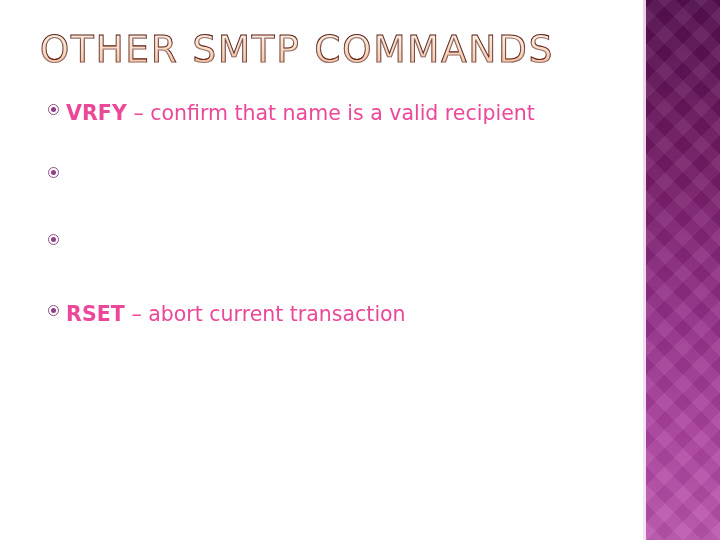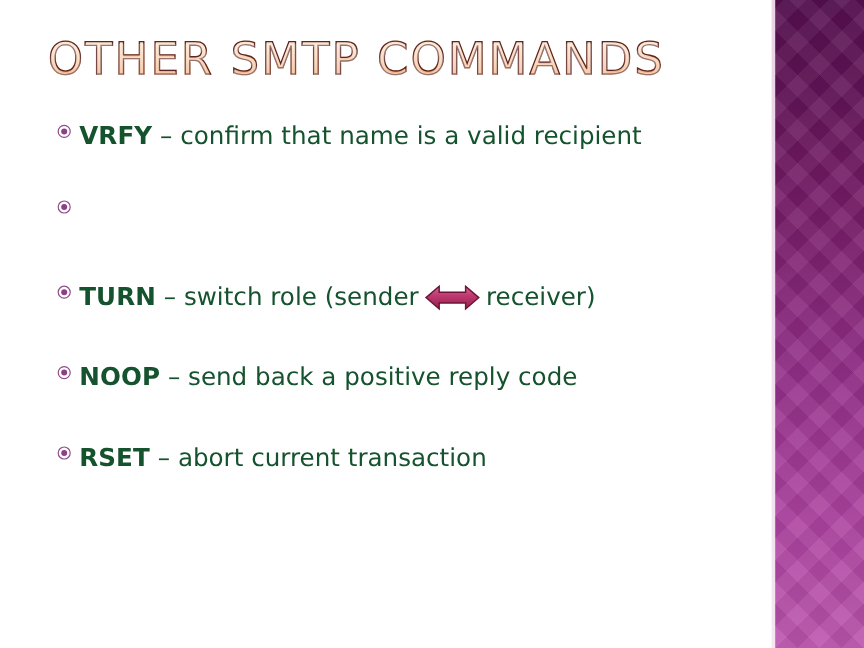--- a/index.html
+++ b/index.html
@@ -118,21 +118,21 @@
     left: 5.2px;
     top: 5.2px;
     width: 5.2px;
     height: 5.2px;
     background: #8e3f87;
     border-radius: 50%;
   }
   .bullet-text {
     font-family: "DejaVu Sans", sans-serif;
     font-size: 20.5px;
-    color: #14532d;
+    color: #ec4899;
     line-height: 26px;
     white-space: nowrap;
   }
   .bullet-text .cmd {
     font-weight: bold;
     letter-spacing: 0.1px;
   }
   .bullet-text .rest {
     font-weight: normal;
   }
@@ -176,44 +176,23 @@
         <span class="ring"></span>
           <span class="dot"></span>
       </span>
     </div>
 
     <div class="bullet-row">
       <span class="bullet-mark">
         <span class="ring"></span>
           <span class="dot"></span>
       </span>
-      <span class="bullet-text">
-        <span class="cmd">TURN</span><span class="rest"> – </span><span class="rest">switch role (sender</span><span class="arrow-inline"><svg viewBox="0 0 46 22" width="46" height="22" xmlns="http://www.w3.org/2000/svg">
-              <defs>
-                <linearGradient id="ag" x1="0" y1="0" x2="0" y2="1">
-                  <stop offset="0%" stop-color="#d4669a"></stop>
-                  <stop offset="40%" stop-color="#bf3a72"></stop>
-                  <stop offset="100%" stop-color="#96204c"></stop>
-                </linearGradient>
-              </defs>
-              <polygon points="1,11 12,1.5 12,6.5 34,6.5 34,1.5 45,11 34,20.5 34,15.5 12,15.5 12,20.5" fill="url(#ag)" stroke="#6d1436" stroke-width="1.2" stroke-linejoin="miter"></polygon>
-            </svg></span><span class="rest">receiver)</span>
-      </span>
-    </div>
-
-
-    <div class="bullet-row">
-      <span class="bullet-mark">
-        <span class="ring"></span>
-          <span class="dot"></span>
-      </span>
-      <span class="bullet-text">
-        <span class="cmd">NOOP</span><span class="rest"> – </span><span class="rest">send back a positive reply code</span>
-      </span>
-    </div>
+    </div>
+
+
 
     <div class="bullet-row">
       <span class="bullet-mark">
         <span class="ring"></span>
           <span class="dot"></span>
       </span>
       <span class="bullet-text">
         <span class="cmd">RSET</span><span class="rest"> – </span><span class="rest">abort current transaction</span>
       </span>
     </div>

